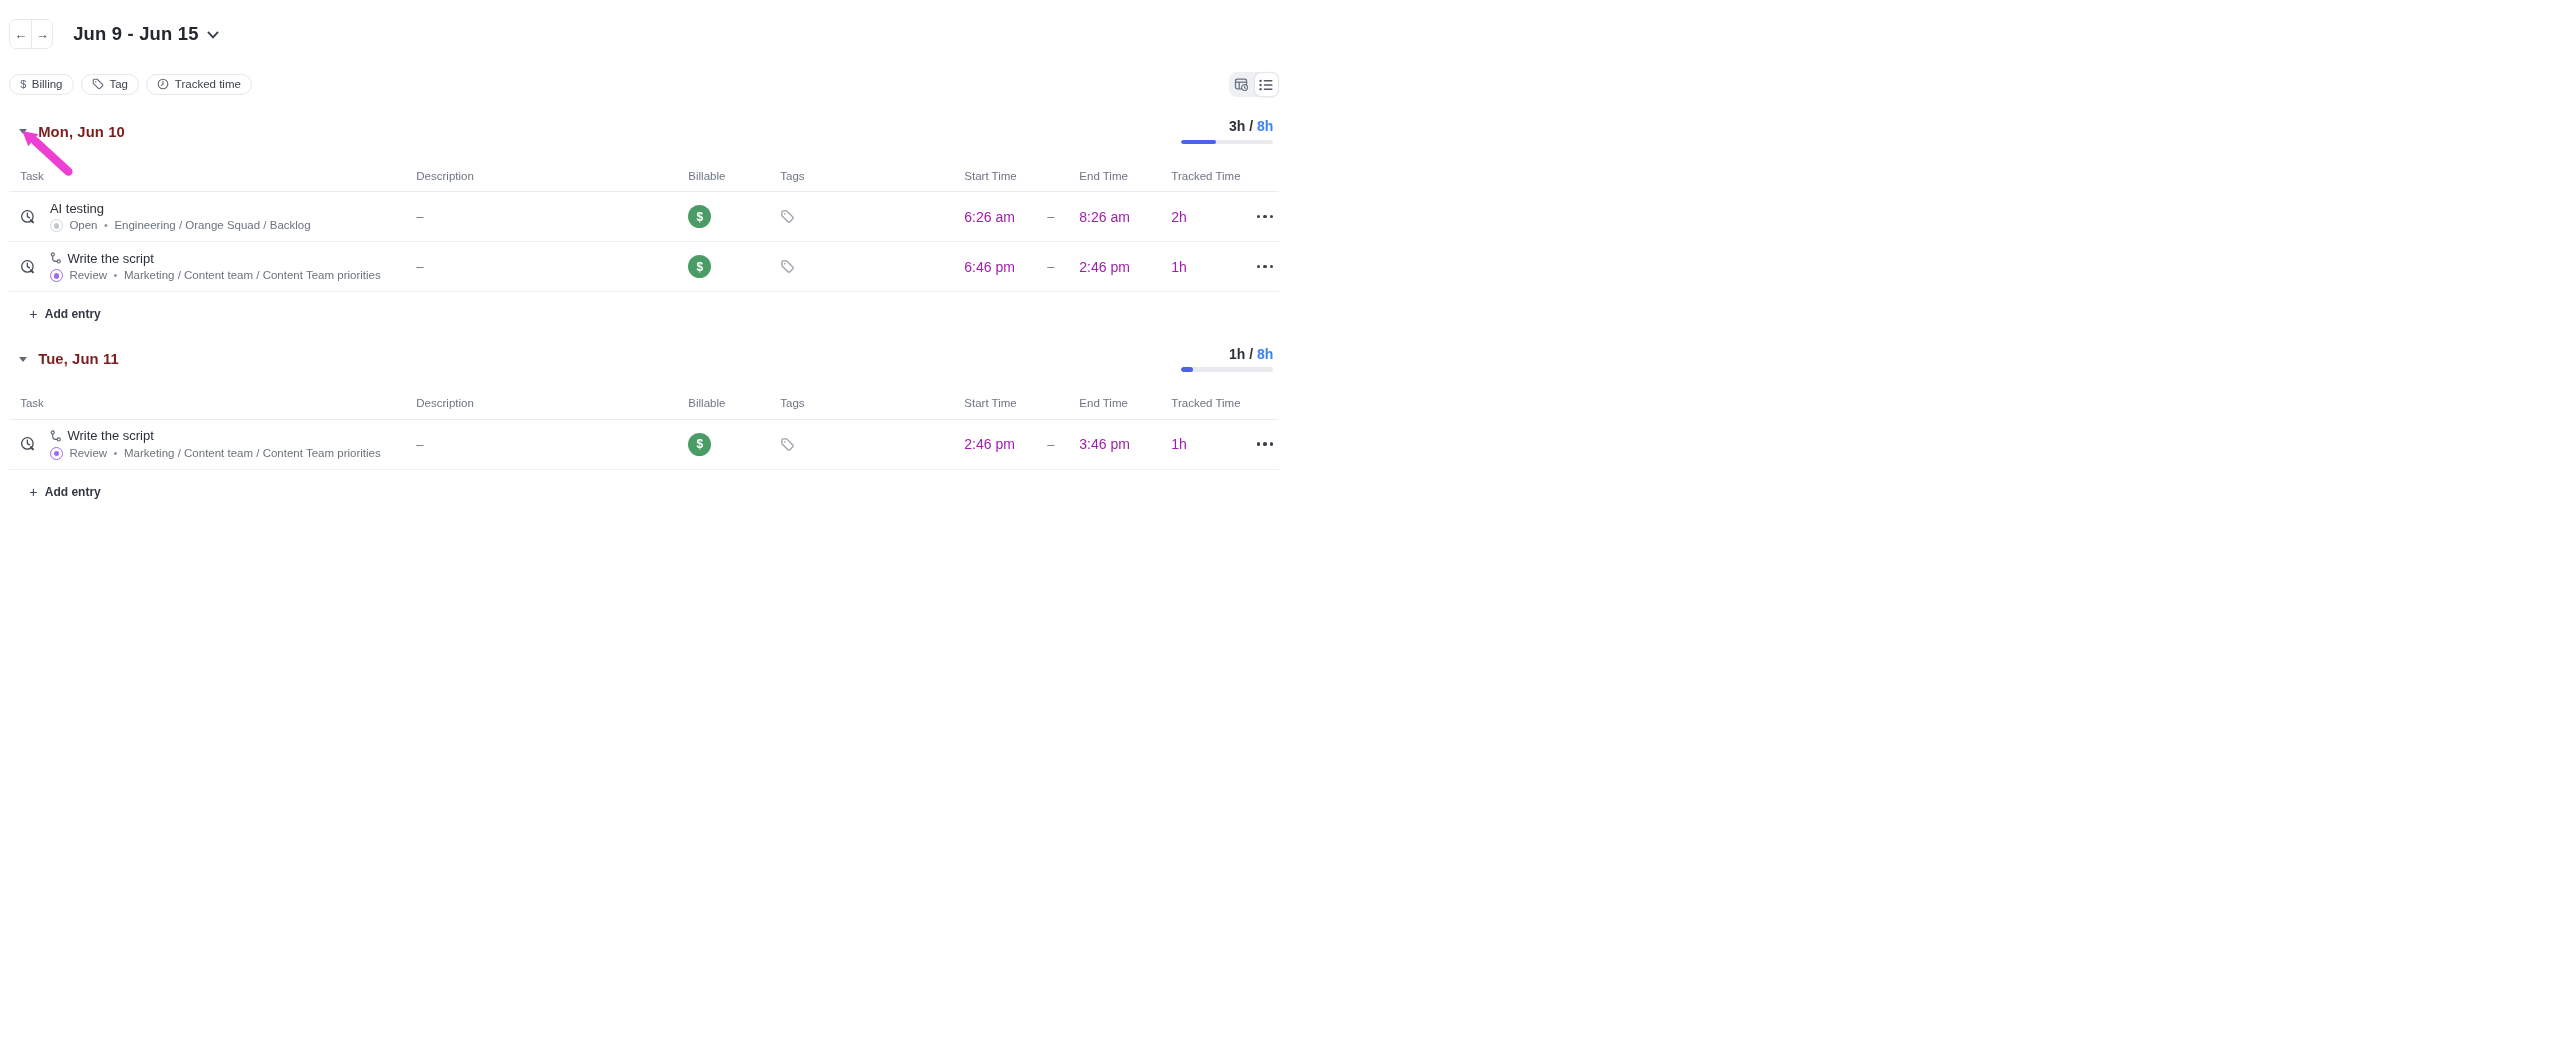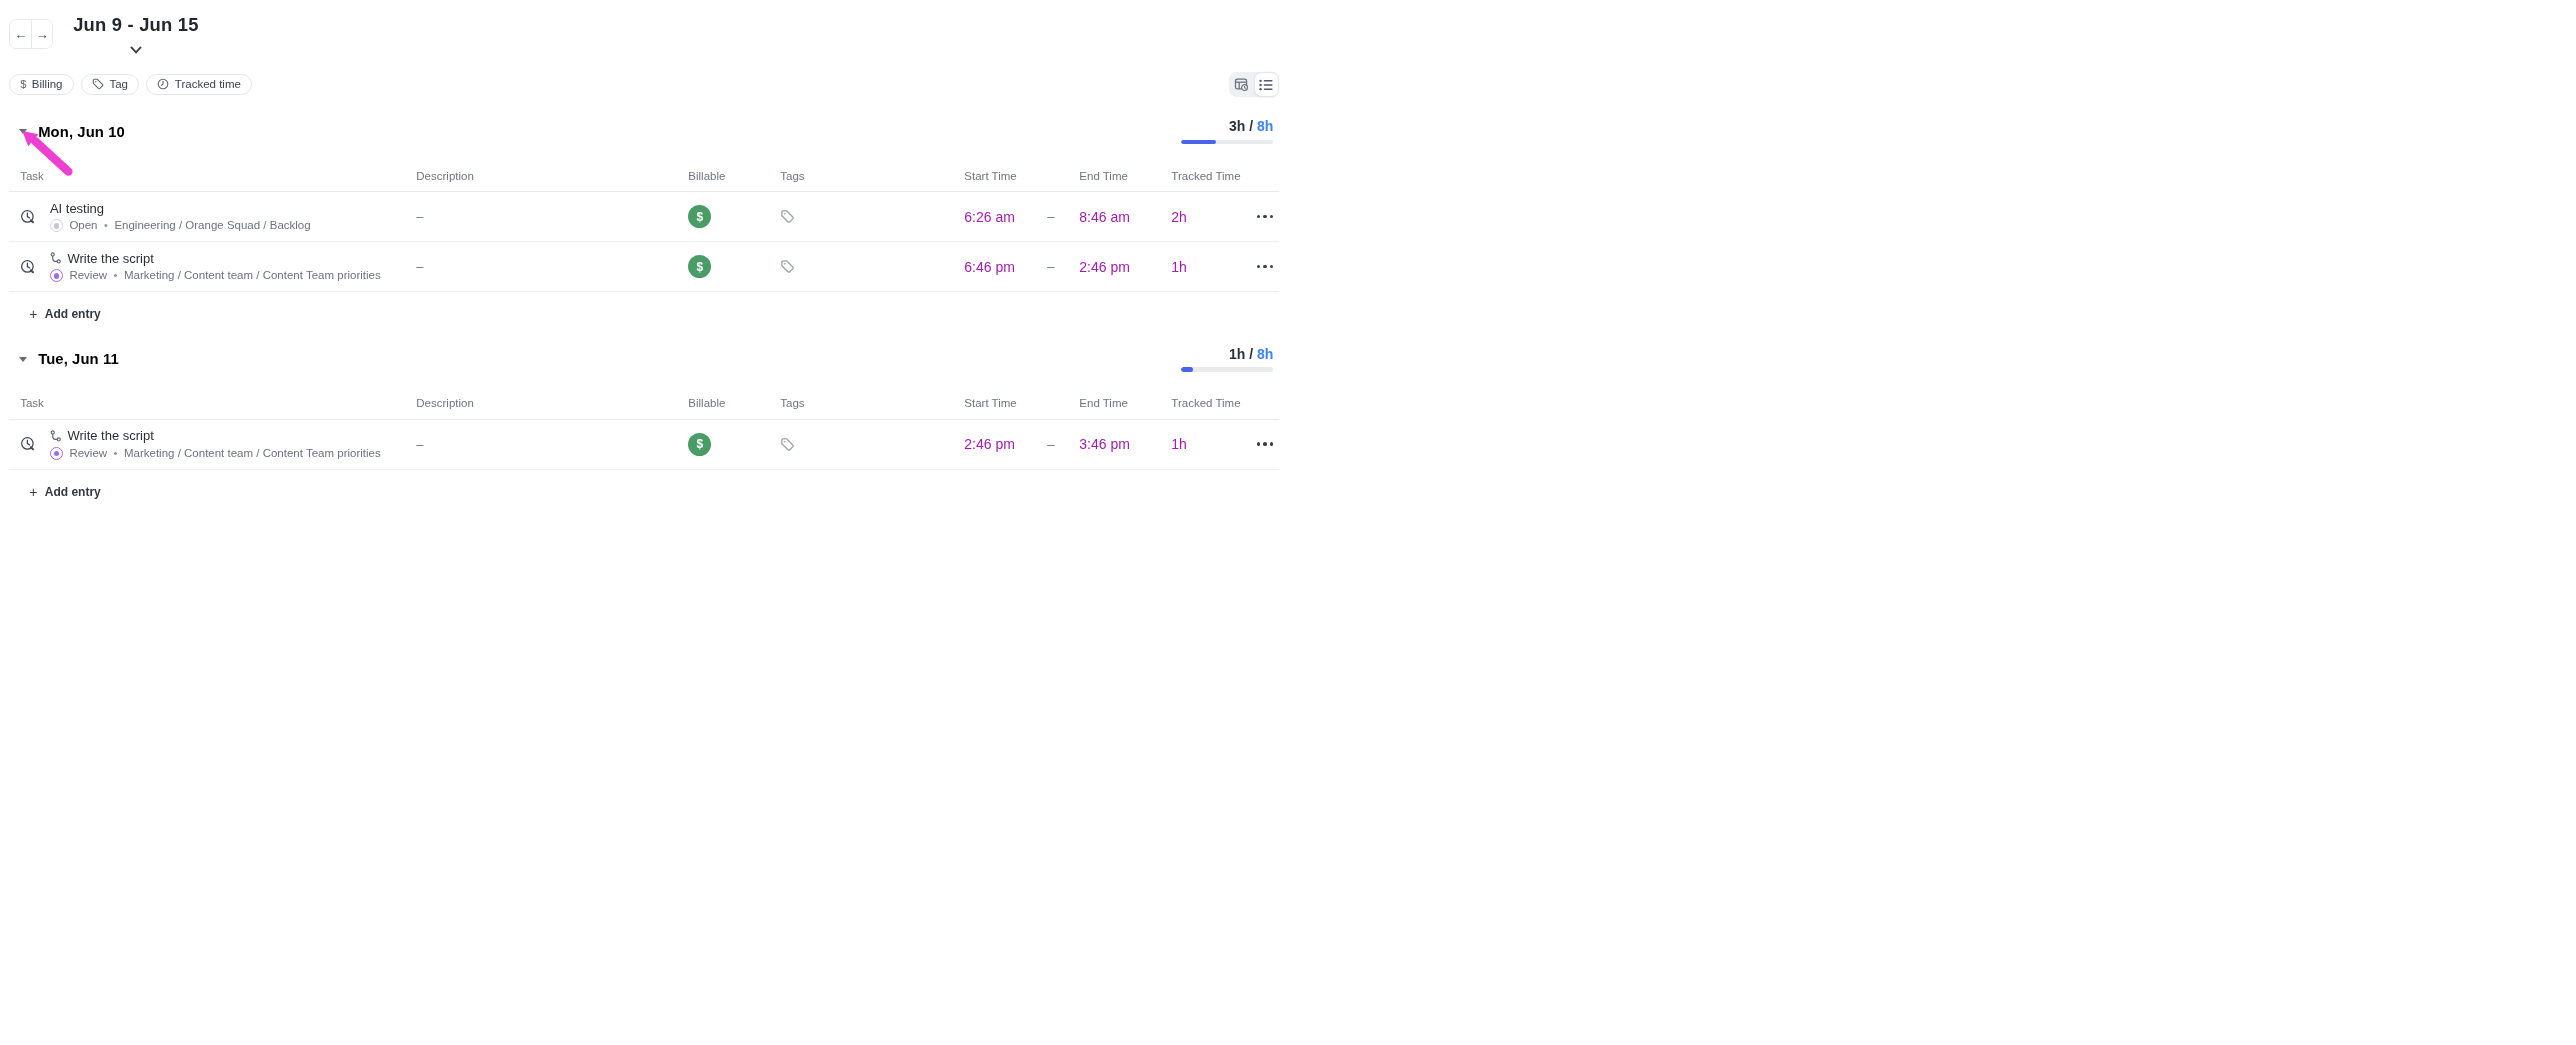--- a/index.html
+++ b/index.html
@@ -6,21 +6,21 @@
   html,body { background:#fff; }
   body { font-family:"Liberation Sans", sans-serif; color:#2c323a; }
   .app { position:relative; width:1288px; height:523px; background:#fff; overflow:hidden; }
 
   
   .topbar { display:flex; align-items:center; margin:19.4px 0 0 9.2px; height:29.5px; }
   .nav-group { display:flex; border:0.9px solid #e5e8ed; border-radius:7.4px; overflow:hidden; background:#fff; height:29.5px; }
   .nav-btn { width:21px; height:100%; display:flex; align-items:center; justify-content:center;
              background:#fff; border:none; font-size:13px; color:#3f4650; cursor:pointer; }
   .nav-btn + .nav-btn { border-left:0.9px solid #e5e8ed; }
-  .date-wrap { display:flex; align-items:center; gap:8.3px; margin-left:20px; cursor:pointer;flex-direction:column; }
+  .date-wrap { display:flex; align-items:center; gap:8.3px; margin-left:20px; cursor:pointer; }
   .date-title { font-size:18.4px; font-weight:700; color:#23282f; letter-spacing:0.2px; }
   .chev { display:inline-flex; margin-top:1.8px; }
 
   
   .filters { display:flex; gap:7.4px; margin:25px 0 0 9.2px; height:21px; }
   .chip { display:inline-flex; align-items:center; gap:5.5px; height:21px; padding:0 10px;
           border:0.9px solid #e3e6eb; border-radius:11px; background:#fff; font-size:11.5px;
           color:#3e444d; cursor:pointer; white-space:nowrap; }
   .chip .ic { color:#5f6673; display:inline-flex; align-items:center; }
   .chip .dollar { font-size:11px; font-weight:400; }
@@ -33,21 +33,21 @@
   .seg.active { background:#fff; border:0.9px solid #e2e5ea; box-shadow:0 0.9px 1.8px rgba(20,30,50,.06); }
 
   
   .content { margin:0 9.2px; }
   .day-section { position:relative; }
   .day-section.first { margin-top:27px; }
   .day-section.second { margin-top:26px; }
   .day-header { position:relative; height:20px; display:flex; align-items:center; padding-left:10px; }
   .tri { width:0; height:0; border-left:4.1px solid transparent; border-right:4.1px solid transparent;
          border-top:5px solid #636a75; cursor:pointer; }
-  .day-title { font-size:14.8px; font-weight:700; color:#000000; margin-left:11px; letter-spacing:0.1px; }
+  .day-title { font-size:14.8px; font-weight:700; color:#7f1d1d; margin-left:11px; letter-spacing:0.1px; }
   .day-summary { position:absolute; right:5.5px; top:-3.7px; text-align:right; }
   .summary-text { font-size:14px; font-weight:700; color:#2b3138; white-space:nowrap; }
   .summary-text .cap { color:#3b82f6; }
   .progress-track { margin-top:5.5px; width:92px; height:4.6px; border-radius:2.8px; background:#e9eaee; overflow:hidden; }
   .progress-fill { height:100%; border-radius:2.8px; background:#4a63e8; }
 
   
   .thead, .trow { display:grid; grid-template-columns:37px 1fr 272px 92px 184px 83px 32px 92px 78px 29.5px;
                   align-items:center; }
   .thead { margin-top:28px; padding-bottom:9.2px; border-bottom:0.9px solid #e8ebef;
@@ -217,21 +217,21 @@
         <div class="tags-cell">
             <span>
           <svg width="14.8" height="14.8" viewBox="0 0 16 16">
                 <path d="M2 3.4 C2 2.6 2.6 2 3.4 2 L7.2 2 L13.8 8.6 C14.4 9.2 14.4 10.1 13.8 10.7 L10.7 13.8 C10.1 14.4 9.2 14.4 8.6 13.8 L2 7.2 Z" fill="none" stroke="currentColor" stroke-width="1.4"></path>
                 <circle cx="5.2" cy="5.2" r="0.9" fill="currentColor"></circle>
               </svg>
         </span>
           </div>
         <div class="time-cell">6:26 am</div>
         <div class="dash-cell">–</div>
-        <div class="time-cell">8:46 am</div>
+        <div class="time-cell">8:26 am</div>
         <div class="time-cell">2h</div>
         <div class="menu-cell">
             <span class="dots">
               <i></i>
               <i></i>
               <i></i>
             </span>
           </div>
       </div>
 

